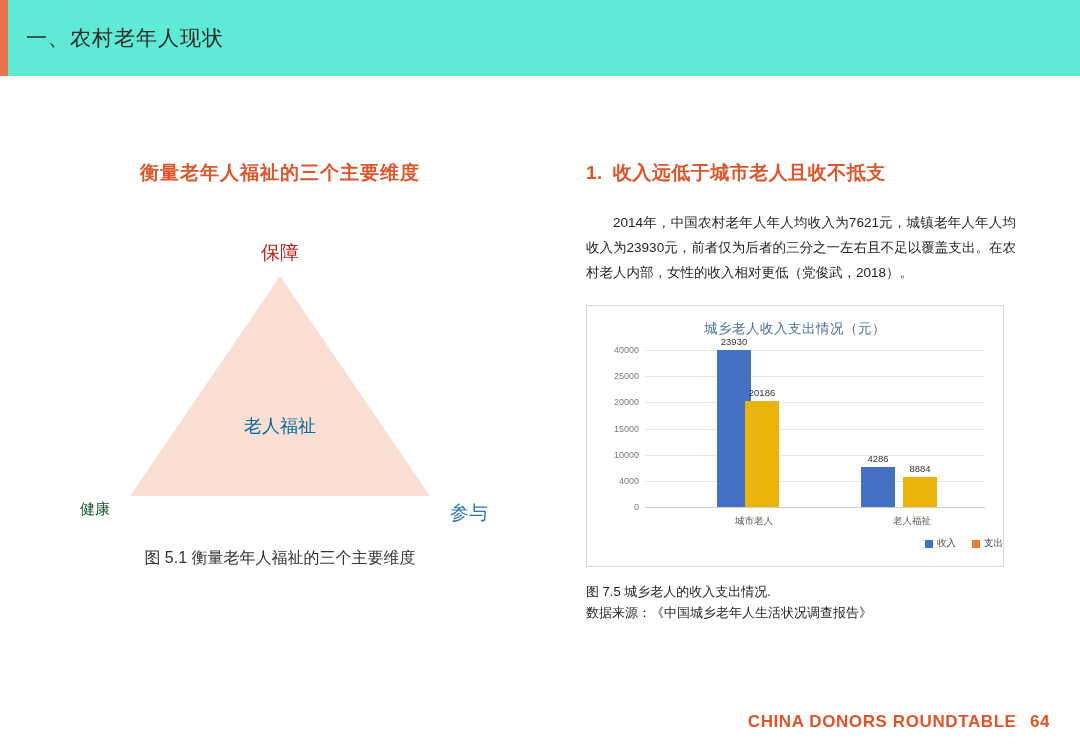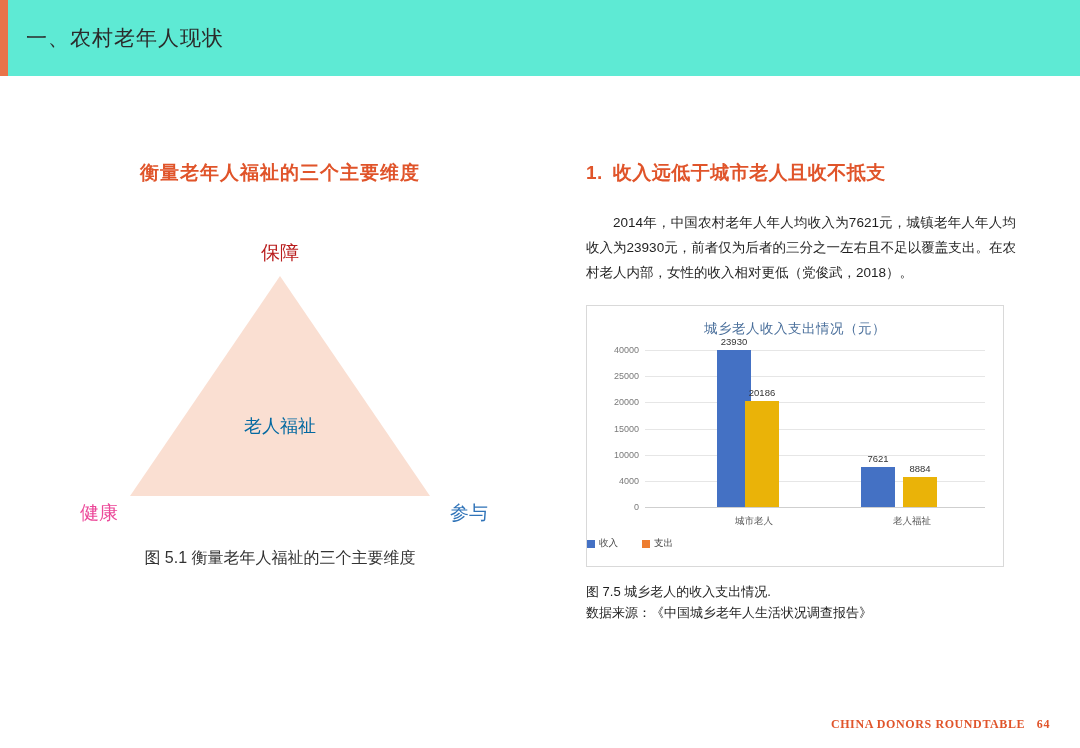--- a/index.html
+++ b/index.html
@@ -76,22 +76,22 @@
     left: 0; right: 0;
     top: 200px;
     text-align: center;
     font-size: 18px;
     color: #0369a1;
   }
   .tri-left-label {
     position: absolute;
     left: 20px;
     top: 286px;
-    font-size: 19px;
-    color: #ec4899;
+    font-size: 15px;
+    color: #14532d;
   }
   .tri-right-label {
     position: absolute;
     right: 12px;
     top: 286px;
     font-size: 19px;
     color: #2f73b8;
   }
   .fig-caption-left {
     text-align: center;
@@ -188,46 +188,45 @@
     transform: translateX(-50%);
     font-size: 9.5px;
     color: #555;
     white-space: nowrap;
   }
   .legend {
     position: absolute;
     left: 0; right: 0;
     bottom: 16px;
     display: flex;
-    justify-content: flex-start;
-    gap: 24px;
+    justify-content: flex-end;
+    gap: 16px;
     font-size: 9.5px;
     color: #444;
   }
   .legend-item { display: flex; align-items: center; gap: 4px; }
   .swatch { width: 8px; height: 8px; display: inline-block; }
   .swatch.income { background: #4471c4; }
   .swatch.expense { background: #ed7d31; }
 
   .fig-caption-right {
     margin-top: 14px;
     font-size: 13px;
     line-height: 21px;
     color: #1f1f1f;
   }
   
   .footer {
     position: absolute;
     right: 30px;
     bottom: 16px;
-    font-size: 12px;
+    font-size: 17px;
     font-weight: bold;
     letter-spacing: 0.6px;
     color: #e0542a;
-    font-family: Liberation Serif, serif;
   }
   .footer .page-num {
     margin-left: 8px;
     color: #e0542a;
   }
 </style>
 </head>
 <body>
 
 <div class="page">
@@ -288,21 +287,21 @@
 
         <div class="bar income" style="left:72px; height:157px;">
           <span class="bar-value">23930</span>
         </div>
         <div class="bar expense" style="left:100px; height:106px;">
           <span class="bar-value">20186</span>
         </div>
         <span class="cat-label" style="left:109px;">城市老人</span>
 
         <div class="bar income" style="left:216px; height:40px;">
-          <span class="bar-value">7621</span>
+          <span class="bar-value">4286</span>
         </div>
         <div class="bar expense" style="left:258px; height:30px;">
           <span class="bar-value">8884</span>
         </div>
         <span class="cat-label" style="left:267px;">老人福祉</span>
       </div>
 
       <div class="legend">
         <span class="legend-item">
           <span class="swatch income"></span>

